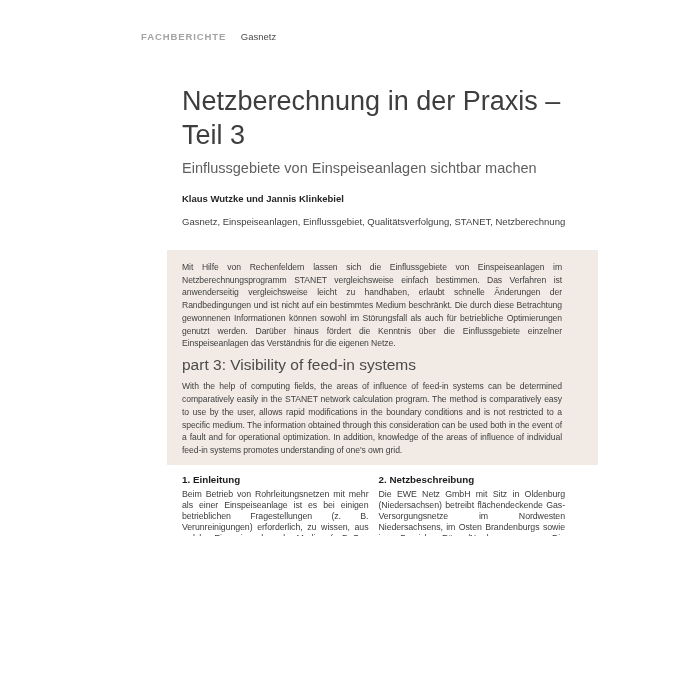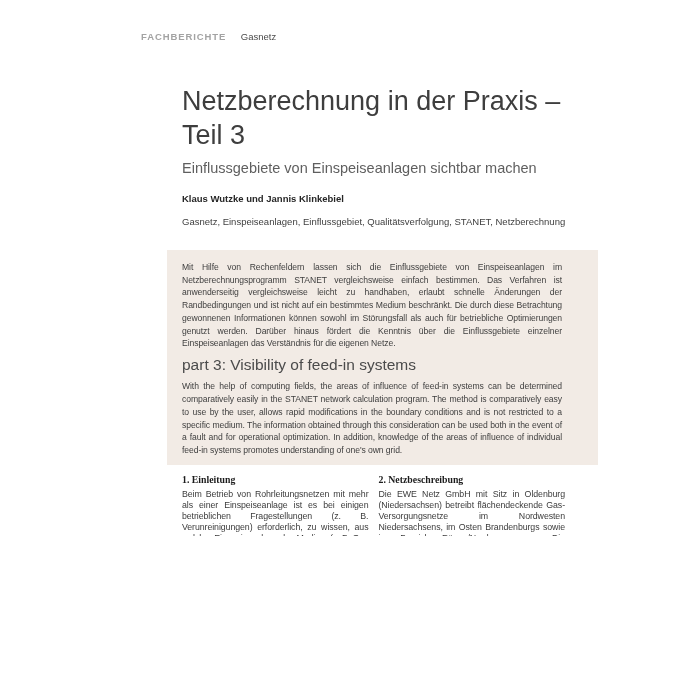--- a/index.html
+++ b/index.html
@@ -25,21 +25,21 @@
   }
   .abstract-de, .abstract-en {
     font-size:8.6px; line-height:12.7px; letter-spacing:-0.08px;
     text-align:justify; color:#3e3e3e;
   }
   .en-title { margin-top:5px; font-size:15.5px; line-height:19.5px; font-weight:400; color:#4b4b4b; }
   .abstract-en { margin-top:6px; }
 
   .columns { margin:9px 33px 0 15px; display:flex; gap:10px; }
   .col { flex:1 1 50%; min-width:0; }
-  .sec-heading { font-size:9.8px; line-height:12px; font-weight:bold; color:#1c1c1c; margin:0 0 3px 0;font-family:Liberation Serif, serif; }
+  .sec-heading { font-size:9.8px; line-height:12px; font-weight:bold; color:#1c1c1c; margin:0 0 3px 0; }
   .body-par {
     margin:0; font-size:8.8px; line-height:11.1px; letter-spacing:-0.08px;
     text-align:justify; color:#3b3b3b;
   }
   .body-par + .body-par { text-indent:8px; }
 
   .page-number { position:absolute; left:144px; top:667px; font-size:10px; color:#4f4f4f; }
   .journal-line { position:absolute; left:300px; top:675px; width:262px; text-align:right; font-size:7.5px; color:#4a4a4a; }
   .journal-issue { margin-left:14px; }
 </style>

